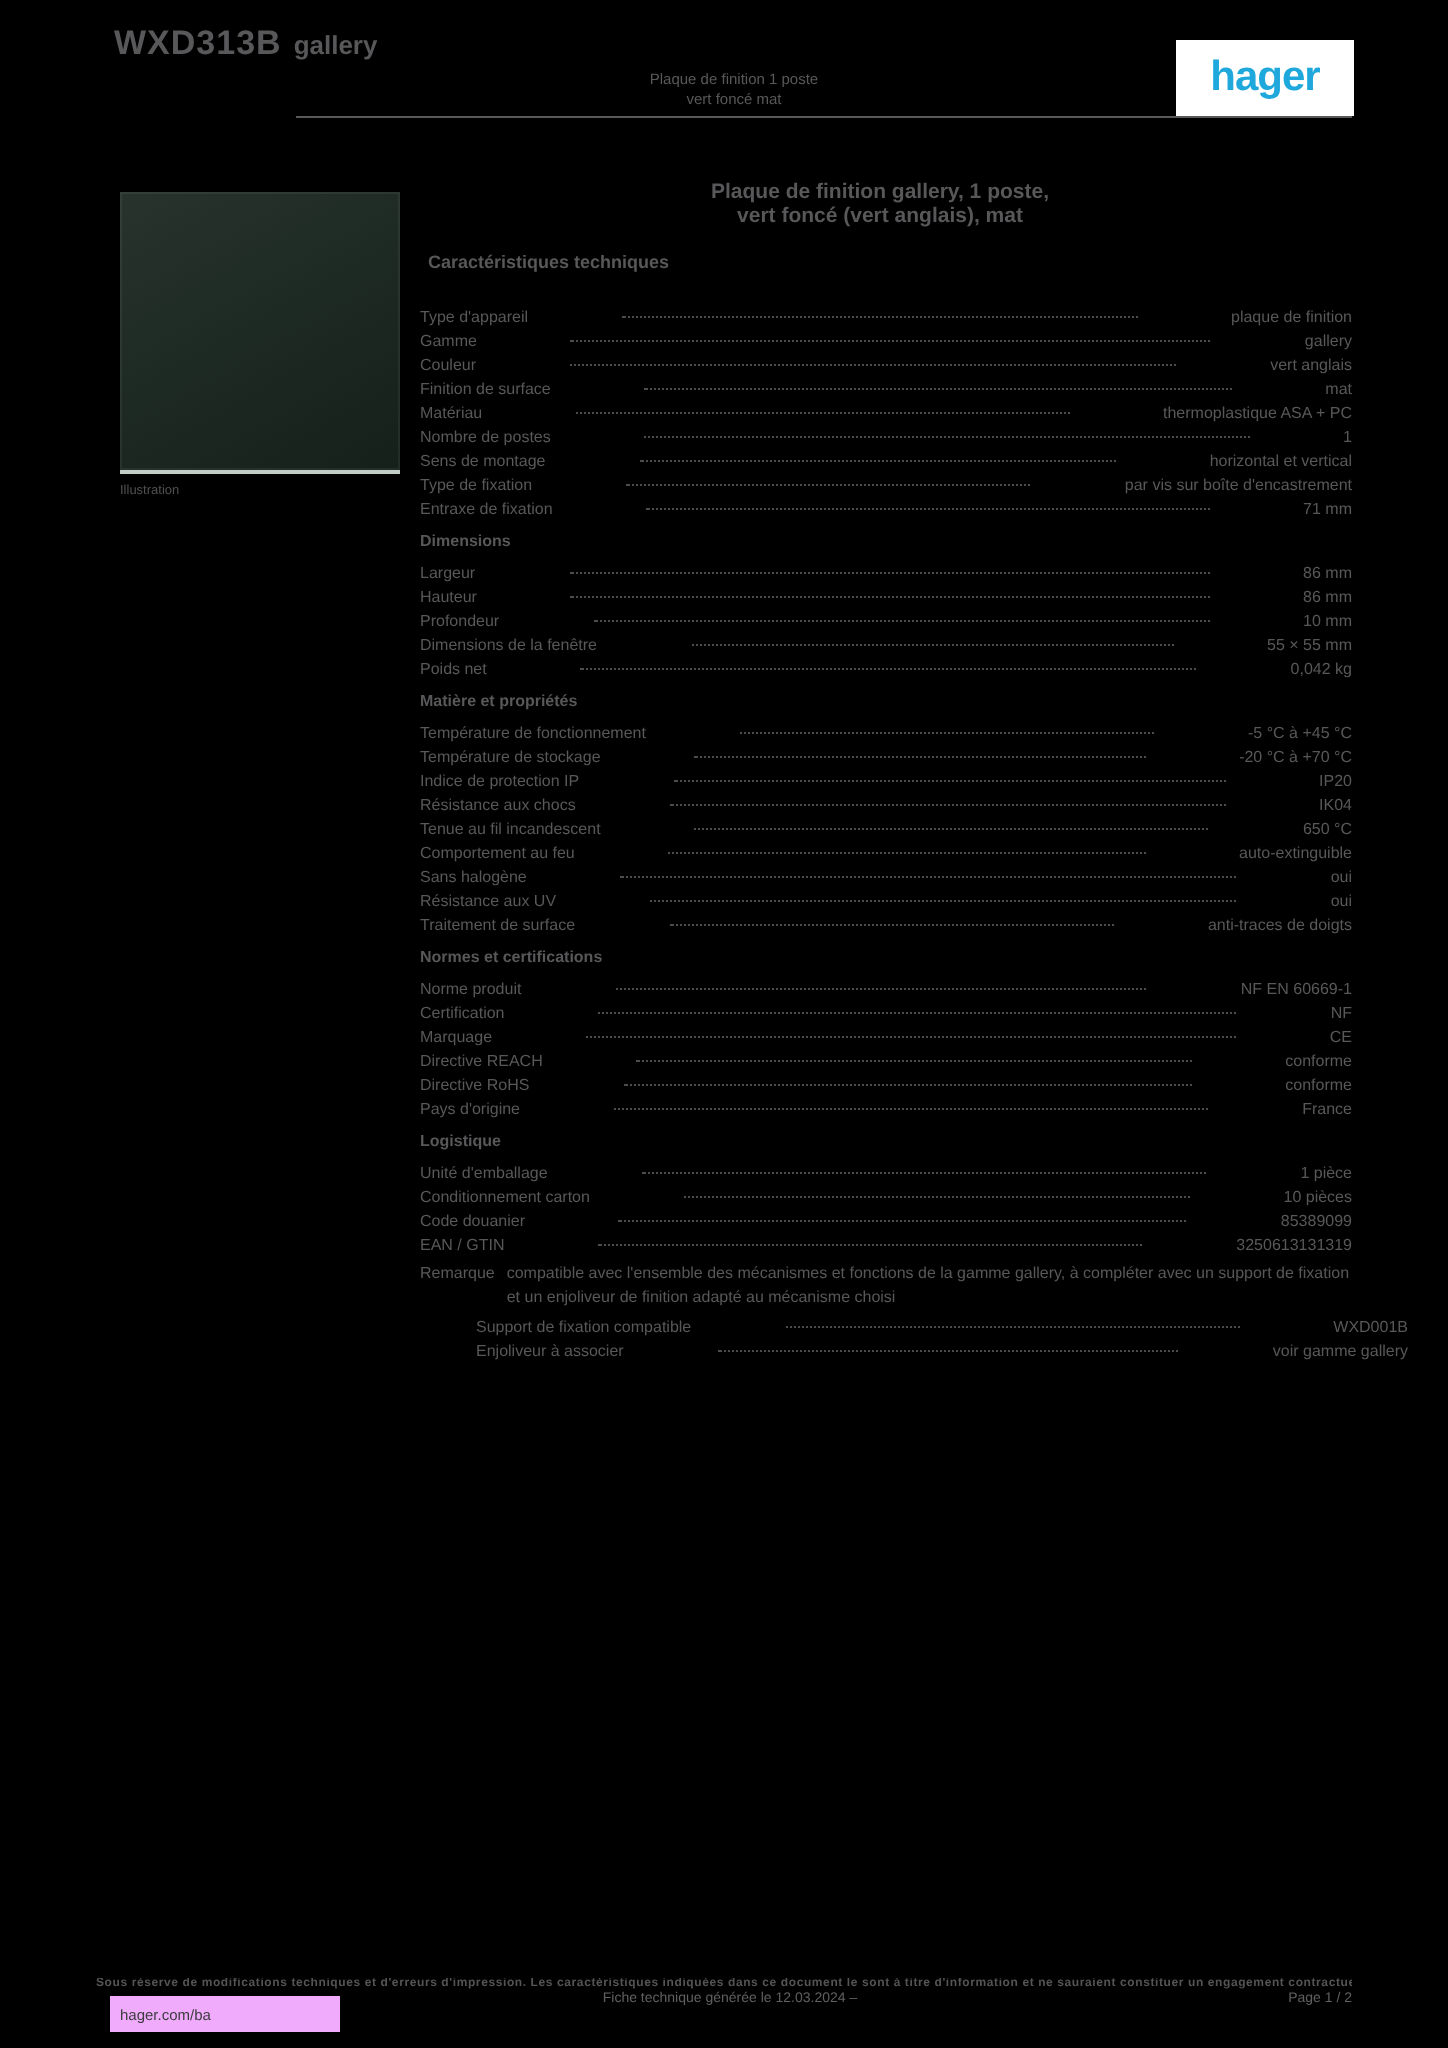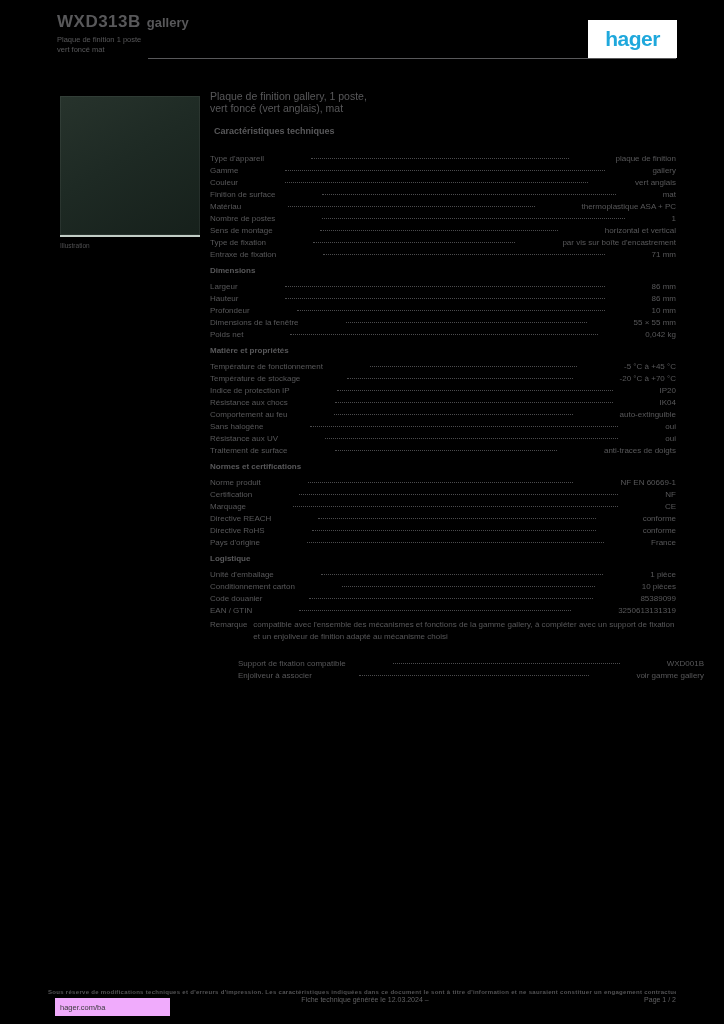--- a/index.html
+++ b/index.html
@@ -7,38 +7,38 @@
     width:724px;height:1024px;position:relative;overflow:hidden;
     background:#000000;
     font-family:"Liberation Sans", sans-serif;
     color:#58585a;
   }
   
   .header{position:absolute;left:57px;top:12px;width:620px;}
   .ref-line{display:flex;align-items:center;gap:6px;}
   .ref{font-size:17px;font-weight:bold;letter-spacing:.5px;}
   .range{font-size:13px;font-weight:bold;}
-  .desc{font-size:7.5px;line-height:10px;margin-top:3px;}
+  .desc{font-size:7.5px;line-height:10px;margin-top:3px;text-align:center;}
   .header-rule{position:absolute;left:148px;top:58px;width:528px;height:1px;background:#58585a;}
   .logo-box{
     position:absolute;left:588px;top:20px;width:89px;height:38px;
     background:#ffffff;display:flex;align-items:center;justify-content:center;
   }
   .logo-text{font-size:21px;font-weight:bold;letter-spacing:-.5px;}
   
   .product-image{
     position:absolute;left:60px;top:96px;width:140px;height:139px;
     background:linear-gradient(150deg,#27332c 0%,#1e2a24 45%,#16201b 100%);
     border-bottom:2px solid #c2cdc6;
     box-shadow:inset 0 0 0 1px rgba(255,255,255,.06);
   }
   .image-caption{position:absolute;left:60px;top:242px;font-size:6.5px;color:#515153;}
   
   .main-title{position:absolute;left:210px;top:90px;width:460px;
-    font-size:10.5px;font-weight:normal;line-height:12px;}
+    font-size:10.5px;font-weight:bold;line-height:12px;text-align:center;}
   .section-heading{position:absolute;left:214px;top:126px;font-size:9px;font-weight:bold;}
   .spec-table{position:absolute;left:210px;top:153px;width:466px;}
   .spec-row{display:flex;align-items:baseline;height:12px;font-size:8px;line-height:12px;gap:44px;}
   .spec-label{white-space:nowrap;}
   .spec-leader{flex:1 1 auto;border-bottom:1px dotted #4c4c4e;margin:0 3px;transform:translateY(-2px);min-width:8px;}
   .spec-value{white-space:nowrap;}
   .spec-heading{height:16px;padding-top:4px;font-size:8px;line-height:12px;font-weight:bold;}
   .note-row{display:flex;font-size:8px;line-height:12px;margin-top:2px;}
   .note-label{white-space:nowrap;font-weight:normal;margin-right:6px;}
   .note-value{flex:1;}
@@ -198,20 +198,25 @@
     <span class="spec-leader"></span>
     <span class="spec-value">IP20</span>
   </div>
 
   <div class="spec-row">
     <span class="spec-label">Résistance aux chocs</span>
     <span class="spec-leader"></span>
     <span class="spec-value">IK04</span>
   </div>
 
+  <div class="spec-row">
+    <span class="spec-label">Tenue au fil incandescent</span>
+    <span class="spec-leader"></span>
+    <span class="spec-value">650 °C</span>
+  </div>
 
   <div class="spec-row">
     <span class="spec-label">Comportement au feu</span>
     <span class="spec-leader"></span>
     <span class="spec-value">auto-extinguible</span>
   </div>
 
   <div class="spec-row">
     <span class="spec-label">Sans halogène</span>
     <span class="spec-leader"></span>

